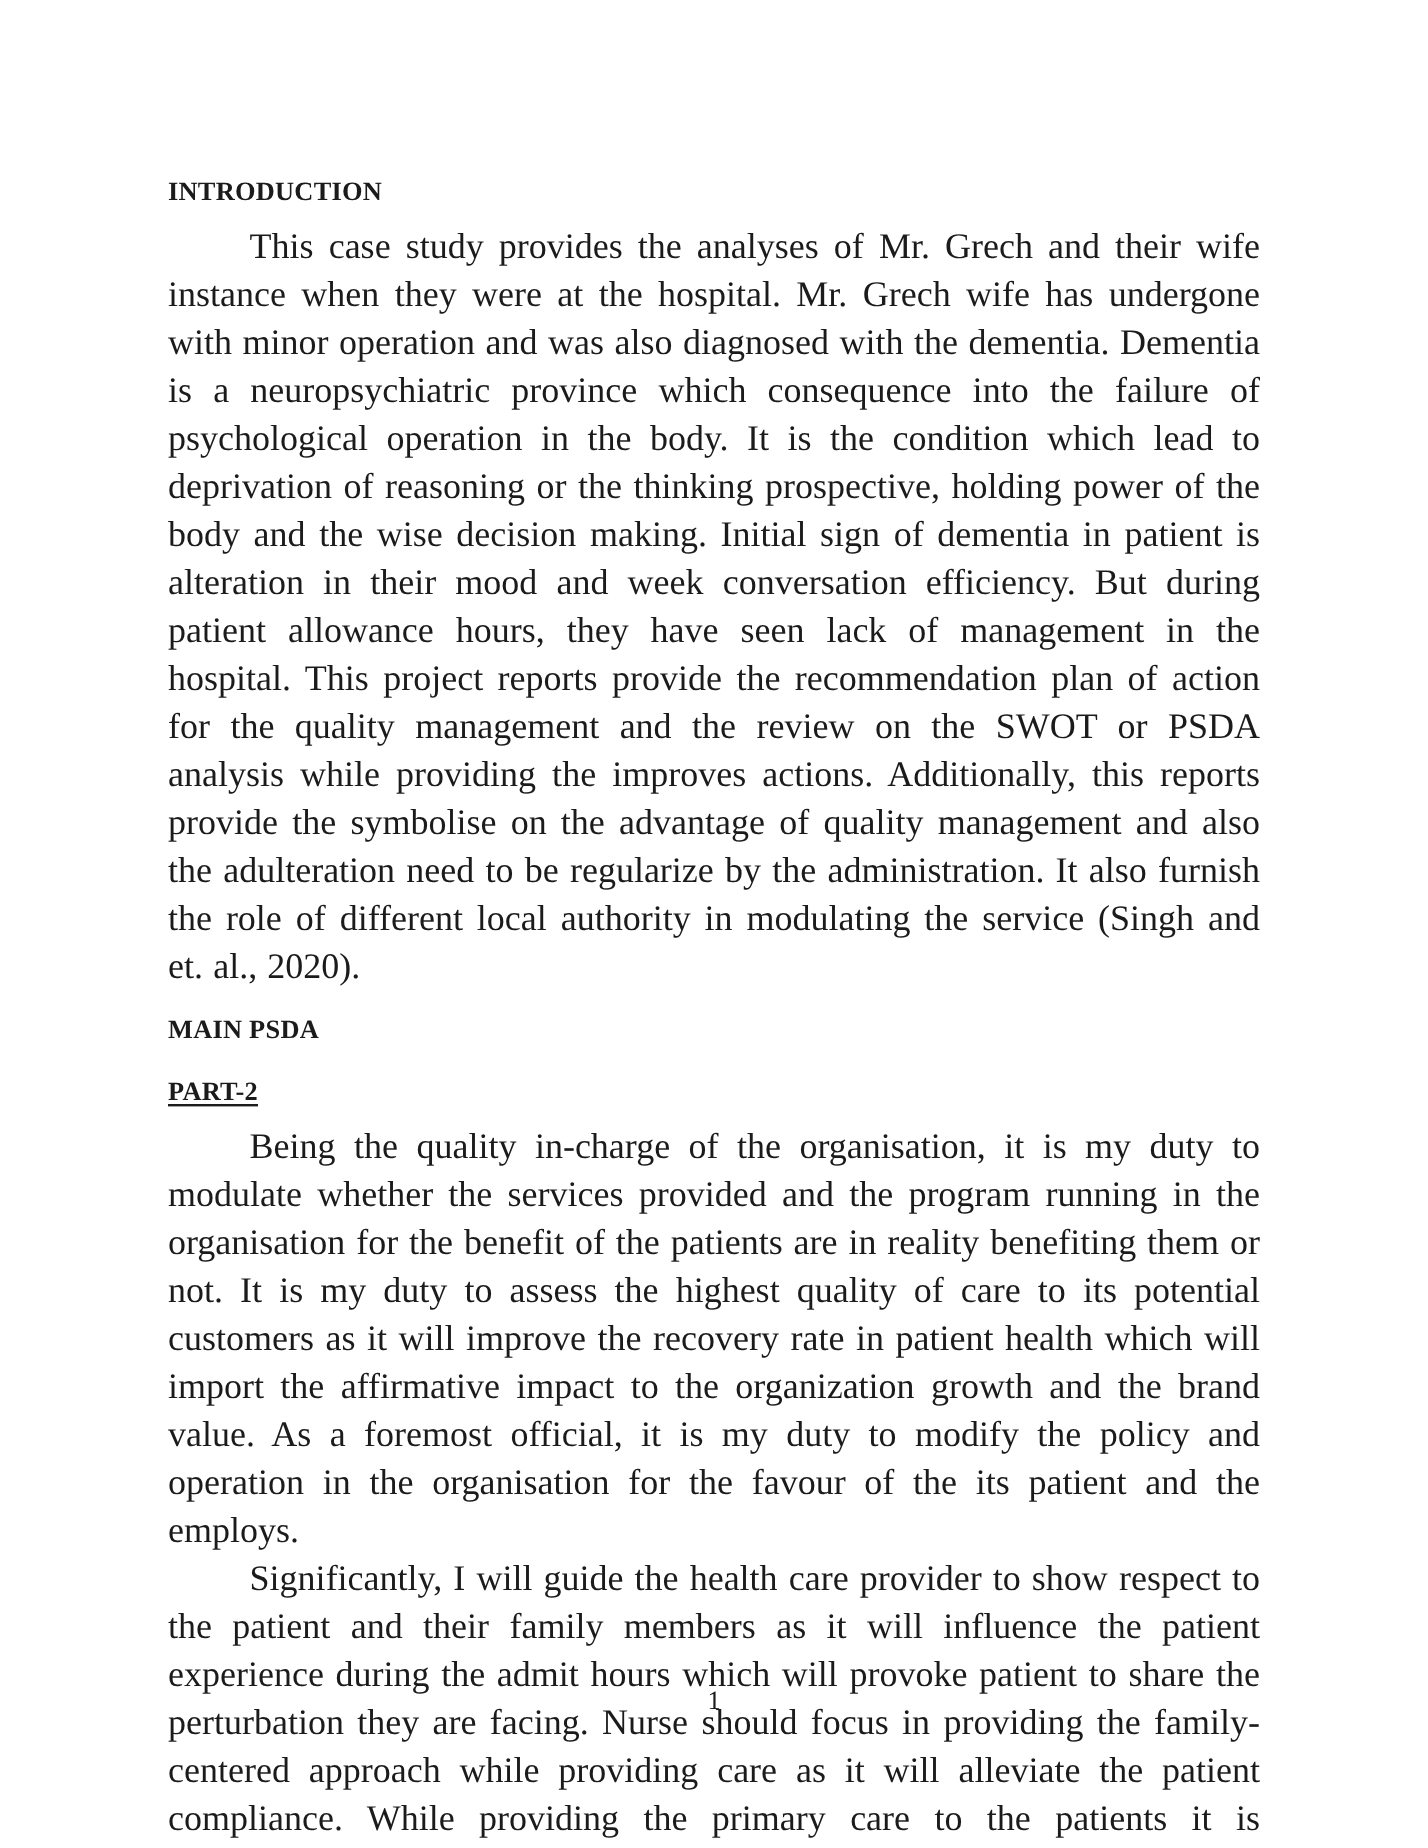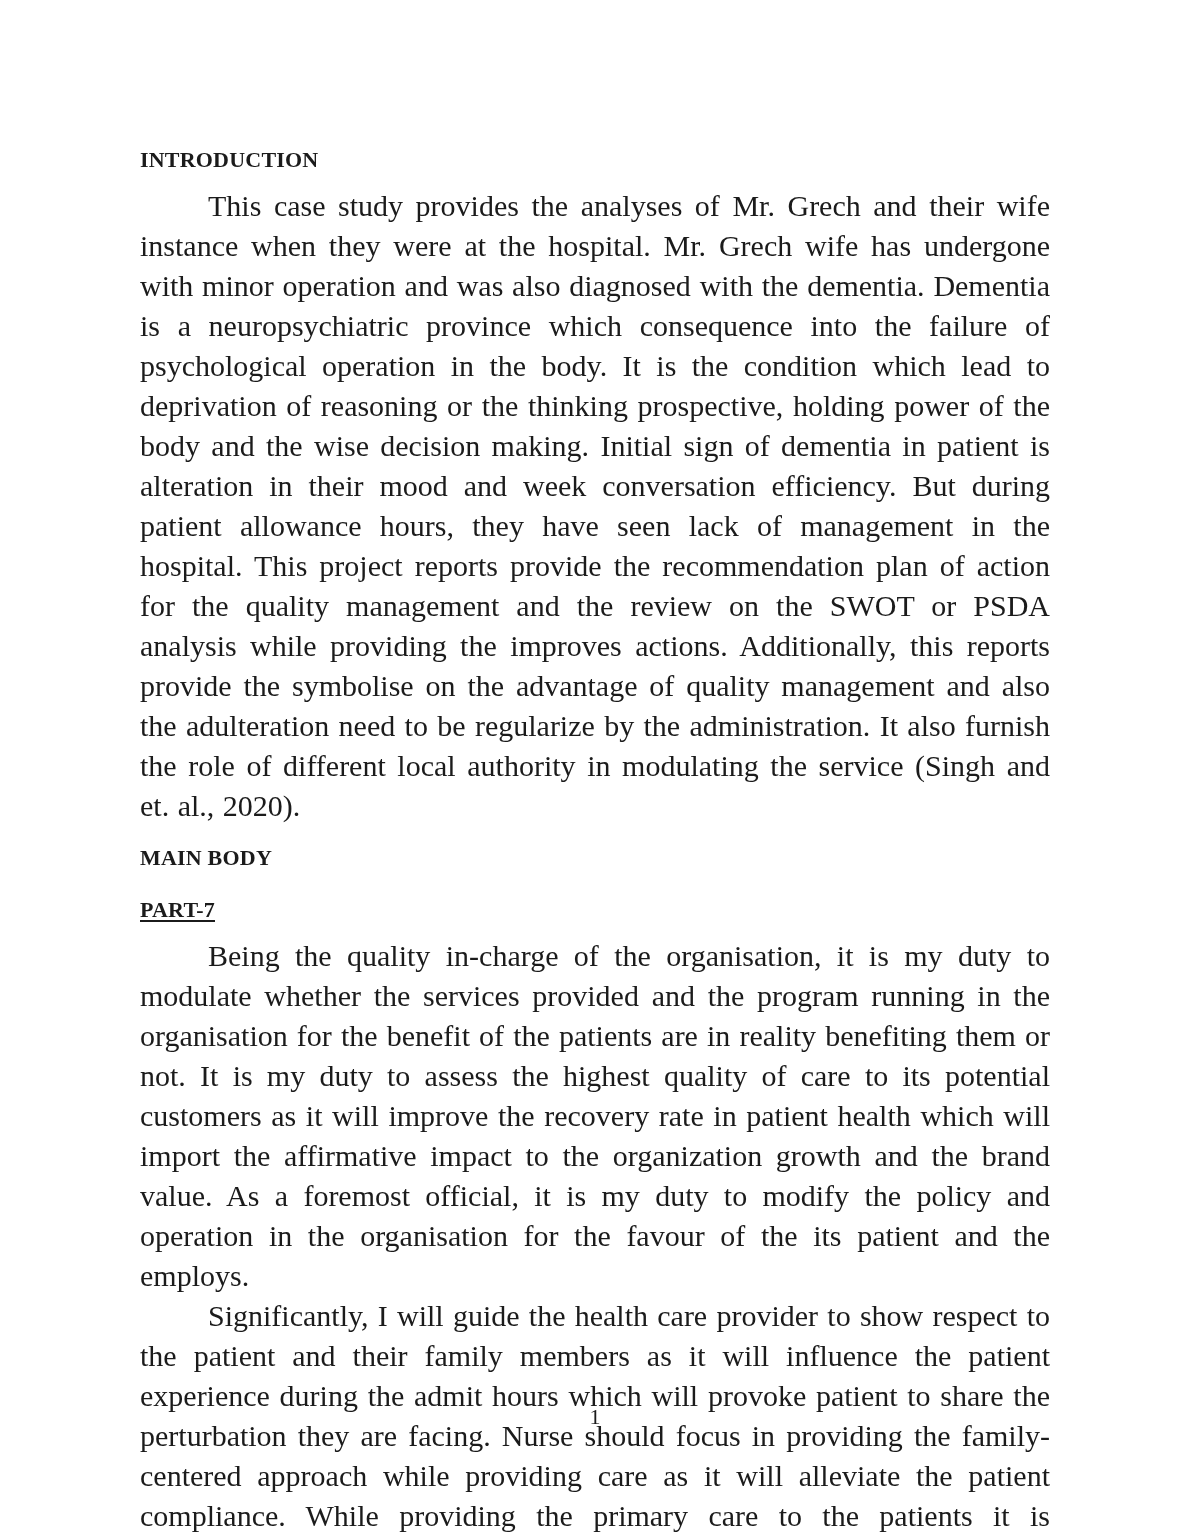--- a/index.html
+++ b/index.html
@@ -57,23 +57,23 @@
 </style>
 </head>
 <body>
 
 <div class="page">
 
   <h1 class="doc-heading first">INTRODUCTION</h1>
 
   <p class="body-para">This case study provides the analyses of Mr. Grech and their wife instance when they were at the hospital. Mr. Grech wife has undergone with minor operation and was also diagnosed with the dementia. Dementia is a neuropsychiatric province which consequence into the failure of psychological operation in the body. It is the condition which lead to deprivation of reasoning or the thinking prospective, holding power of the body and the wise decision making. Initial sign of dementia in patient is alteration in their mood and week conversation efficiency. But during patient allowance hours, they have seen lack of management in the hospital. This project reports provide the recommendation plan of action for the quality management and the review on the SWOT or PSDA analysis while providing the improves actions. Additionally, this reports provide the symbolise on the advantage of quality management and also the adulteration need to be regularize by the administration. It also furnish the role of different local authority in modulating the service (Singh and et. al., 2020).</p>
 
-  <h1 class="doc-heading">MAIN BODY</h1>
+  <h1 class="doc-heading">MAIN PSDA</h1>
 
-  <h2 class="doc-heading underlined">PART-7</h2>
+  <h2 class="doc-heading underlined">PART-2</h2>
 
   <p class="body-para">Being the quality in-charge of the organisation, it is my duty to modulate whether the services provided and the program running in the organisation for the benefit of the patients are in reality benefiting them or not. It is my duty to assess the highest quality of care to its potential customers as it will improve the recovery rate in patient health which will import the affirmative impact to the organization growth and the brand value. As a foremost official, it is my duty to modify the policy and operation in the organisation for the favour of the its patient and the employs.</p>
 
   <p class="body-para">Significantly, I will guide the health care provider to show respect to the patient and their family members as it will influence the patient experience during the admit hours which will provoke patient to share the perturbation they are facing. Nurse should focus in providing the family-centered approach while providing care as it will alleviate the patient compliance. While providing the primary care to the patients it is necessary for them to analyse their past history and value their opinions or the topmost level which supports in providing proper care plan according to the patient needs. Since, Mr. Grech wife is the dementia patients, I will ensure that the emotional and mental care is provided to the patient so as to modify back their cognitive and</p>
 
   <div class="page-number">1</div>
 
 </div>
 
 </body></html>

